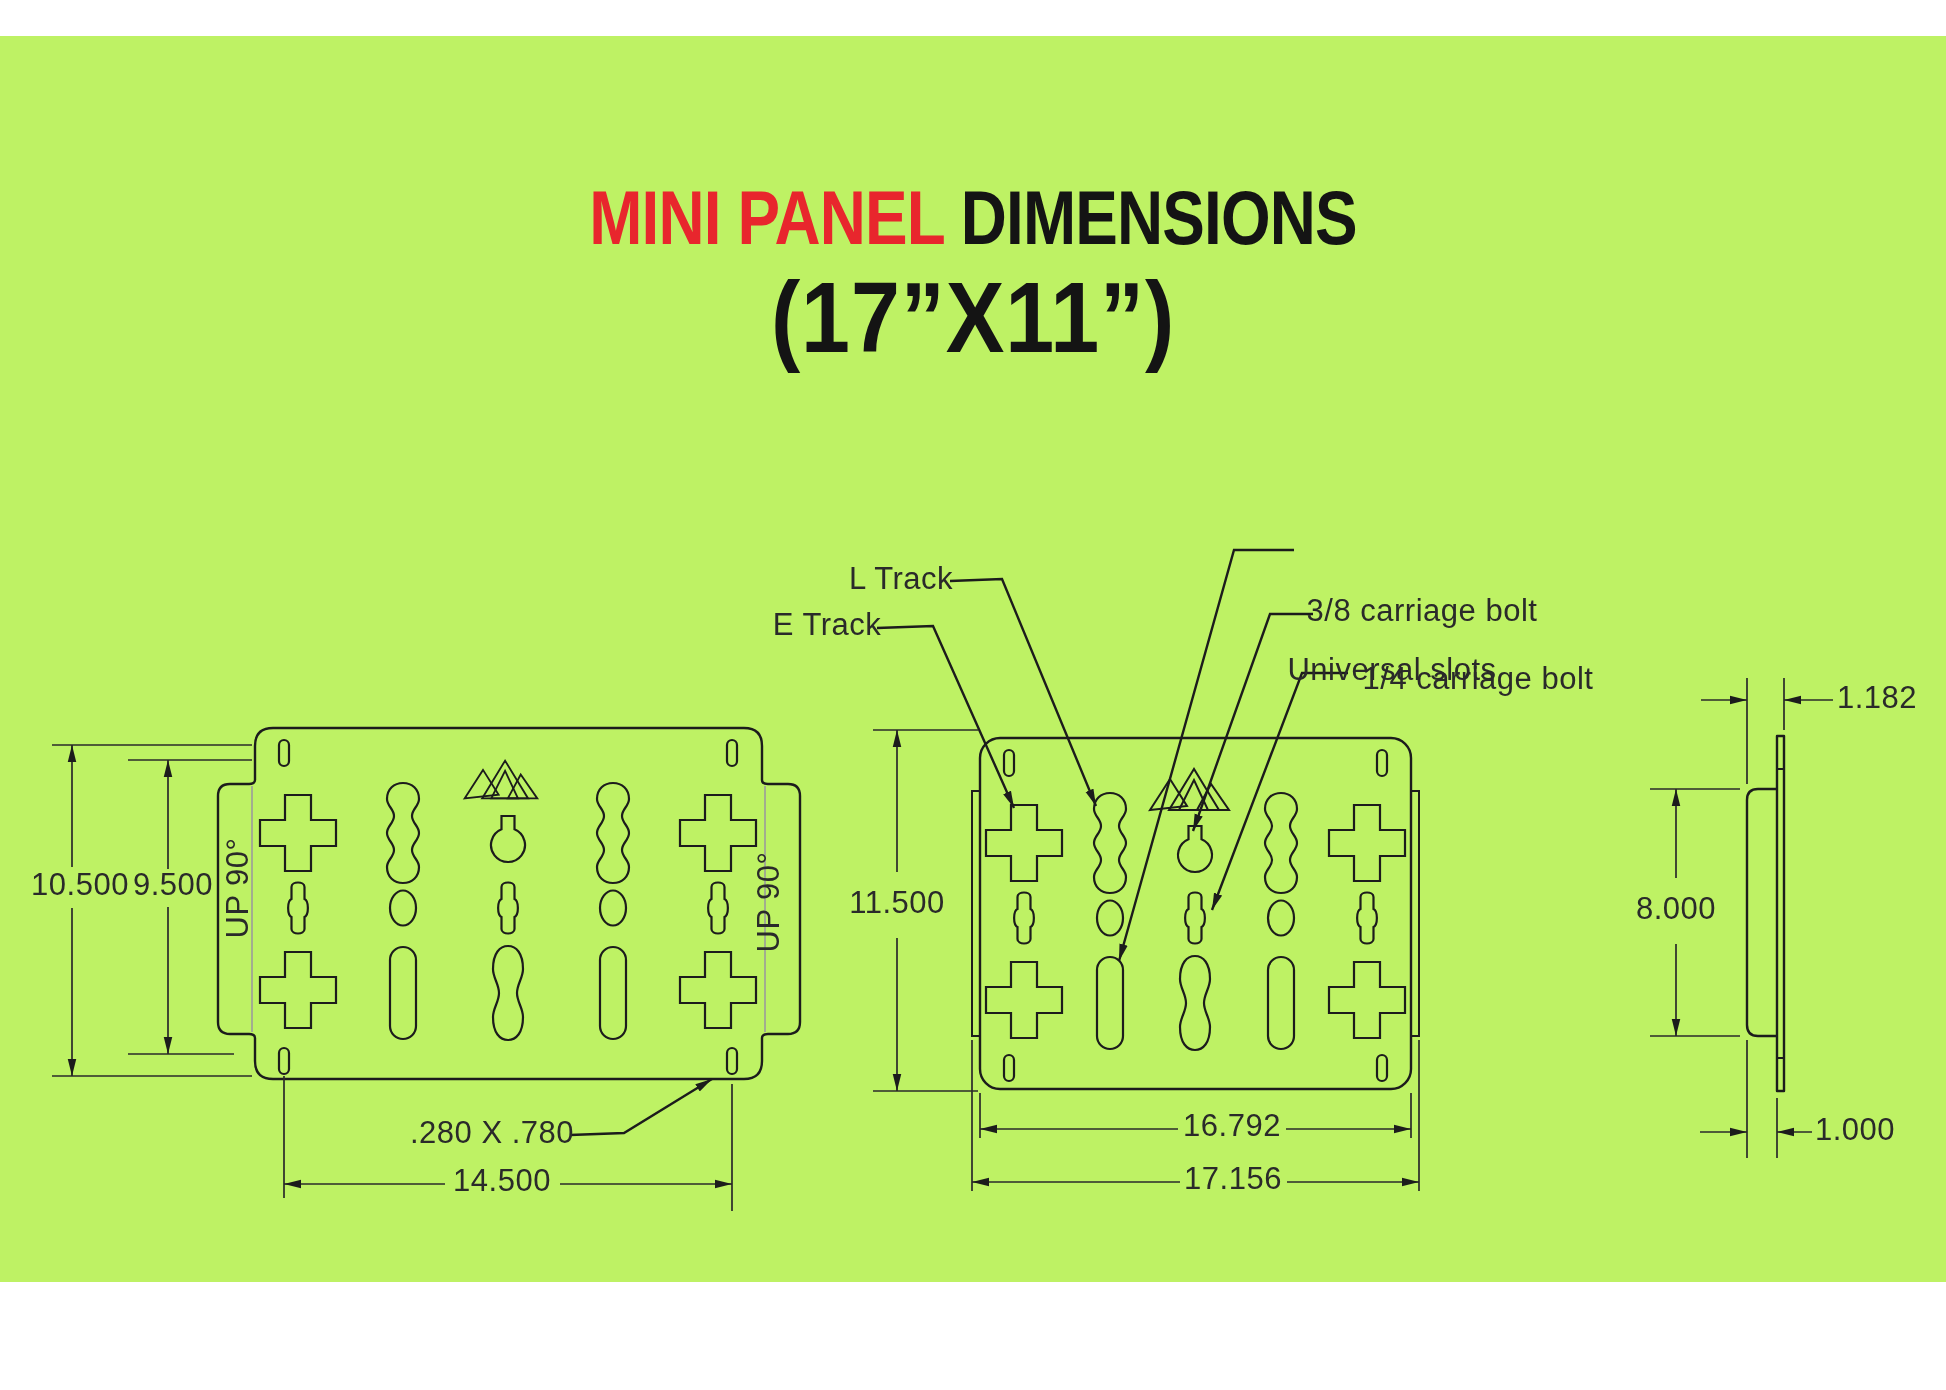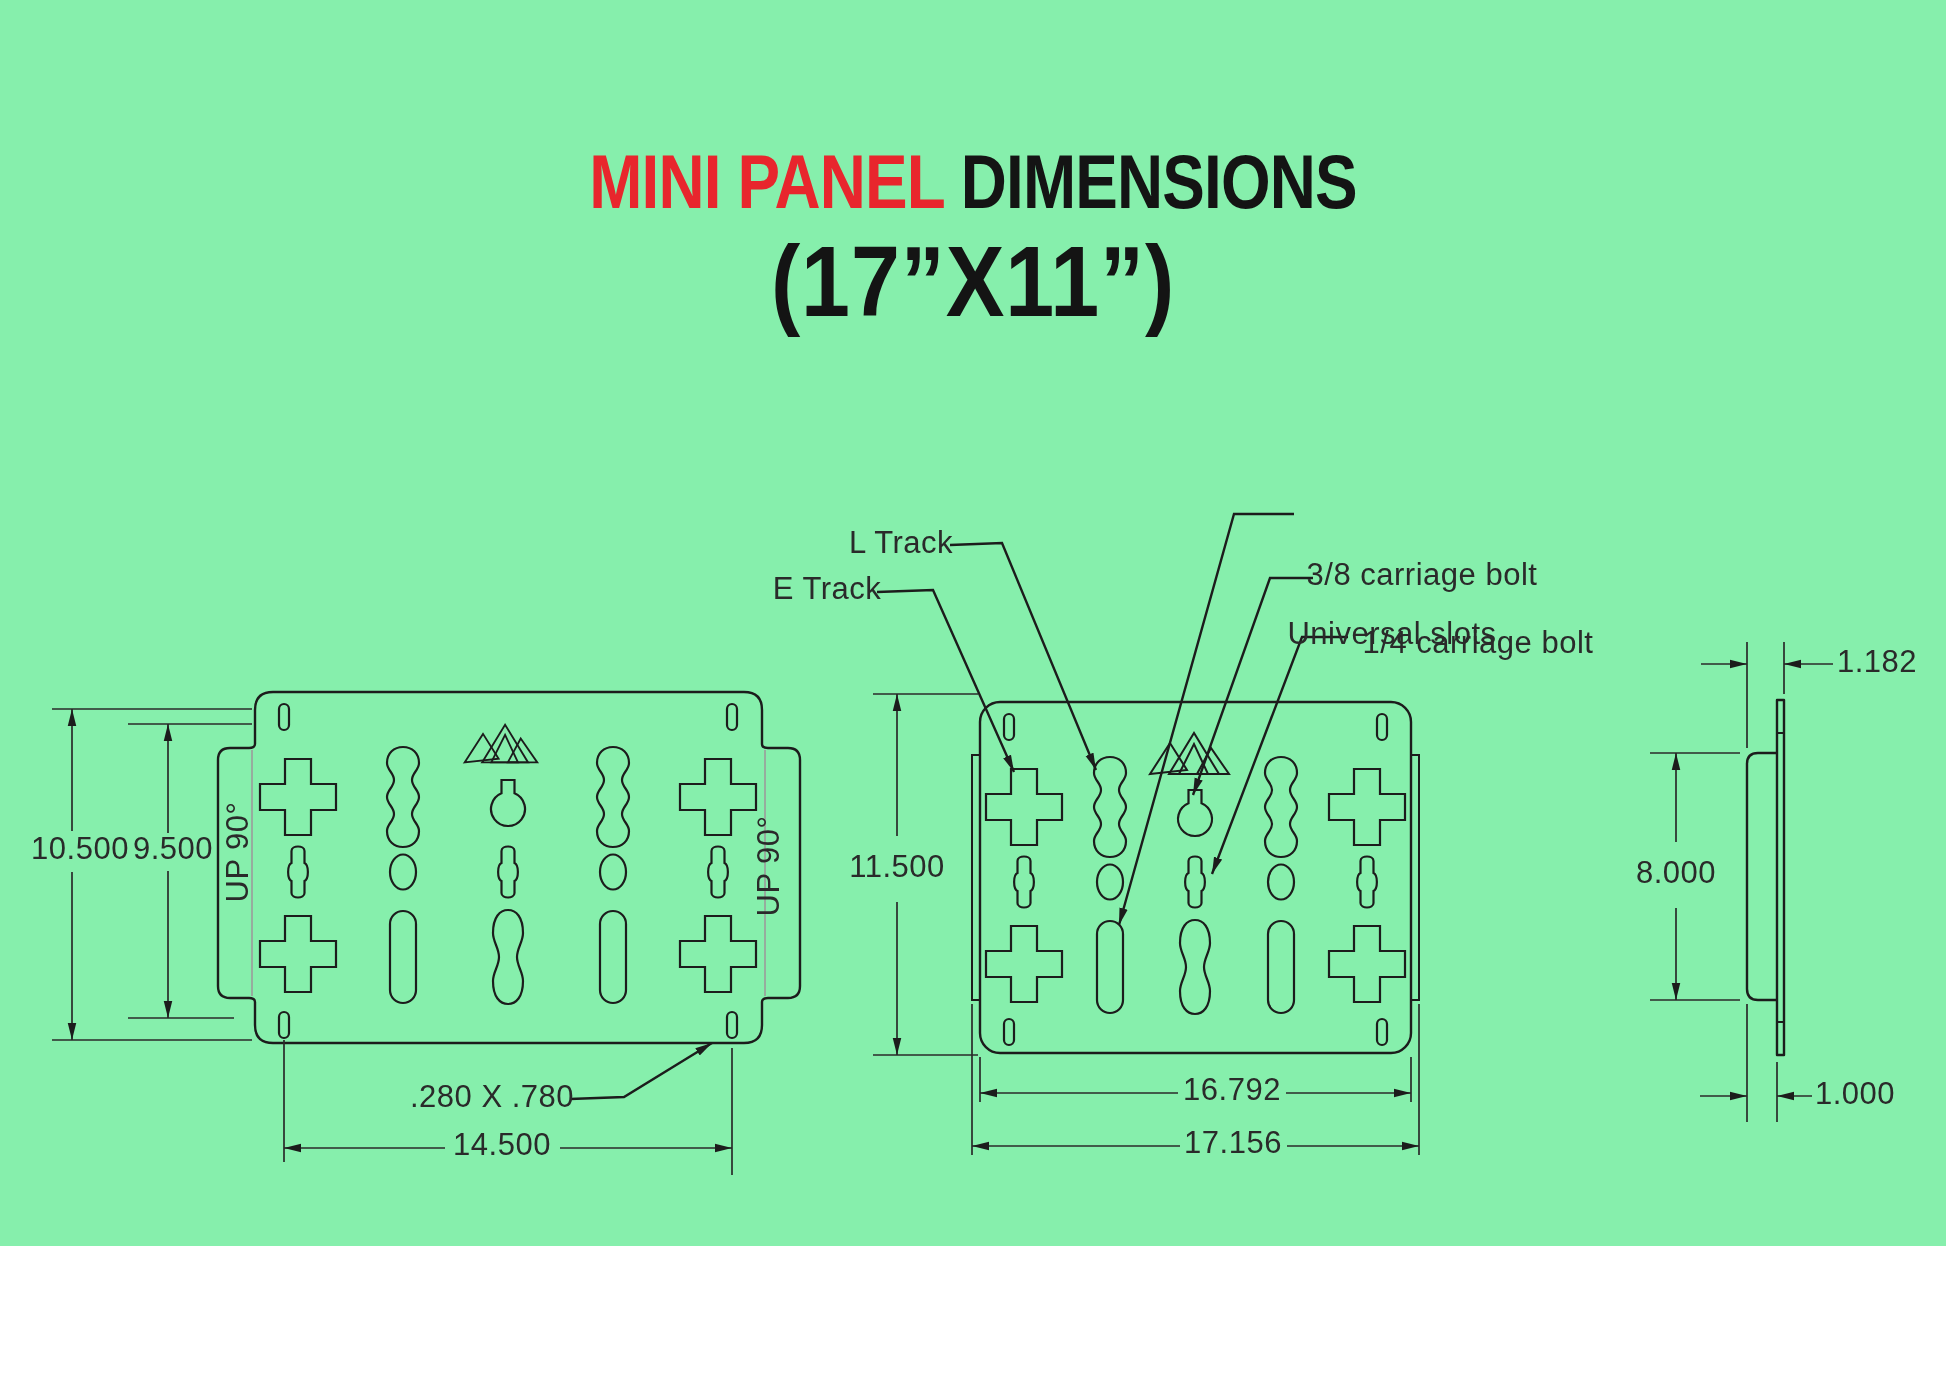--- a/index.html
+++ b/index.html
@@ -1,17 +1,17 @@
 <!DOCTYPE html>
 <html><head>
 <meta charset="utf-8">
 <style>
   html,body{margin:0;padding:0;background:#ffffff;}
-  #stage{position:relative;width:1946px;height:1246px;background:#86efac;overflow:hidden;
-         font-family:"Liberation Sans",sans-serif;}
+  #stage{position:relative;width:1946px;height:1246px;background:#bef264;overflow:hidden;
+         font-family:"Liberation Sans",sans-serif;margin-top:36px;}
   .title-row{position:absolute;top:138px;left:0;width:100%;text-align:center;
              font-weight:800;font-size:76px;letter-spacing:-1px;white-space:nowrap;
              transform:scaleX(0.84);}
   .title-accent{color:#e8262d;}
   .title-rest{color:#141414;}
   .subtitle-row{position:absolute;top:224px;left:0;width:100%;text-align:center;
                 font-weight:800;font-size:100px;letter-spacing:1px;color:#141414;
                 transform:scaleX(0.88);white-space:nowrap;}
   svg text{font-family:"Liberation Sans",sans-serif;fill:#2a2a2a;font-size:31px;
            letter-spacing:.5px;dominant-baseline:middle;}

